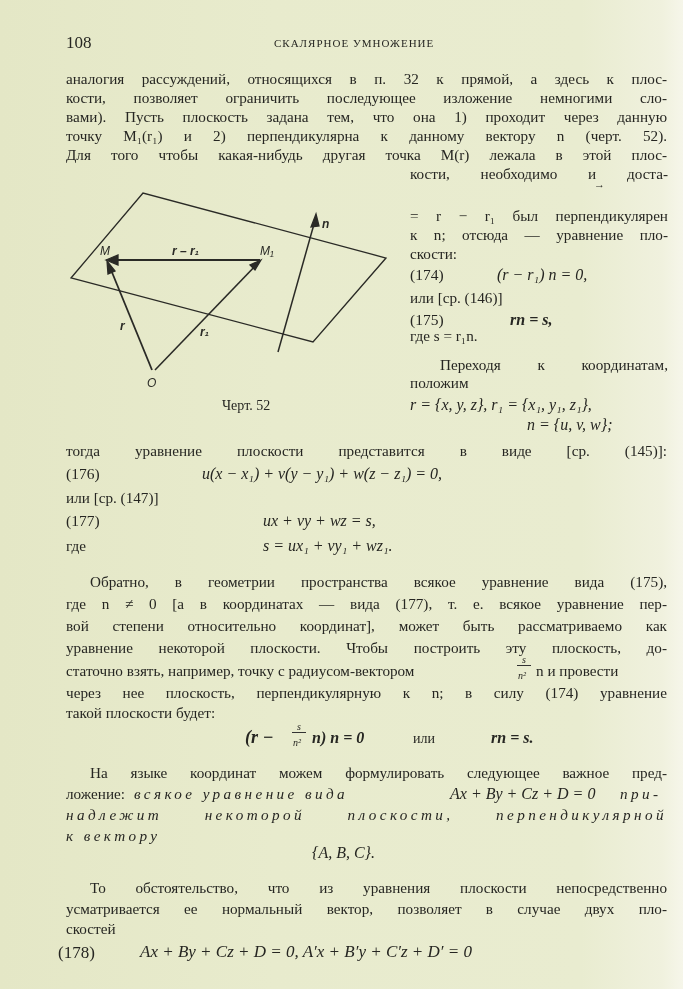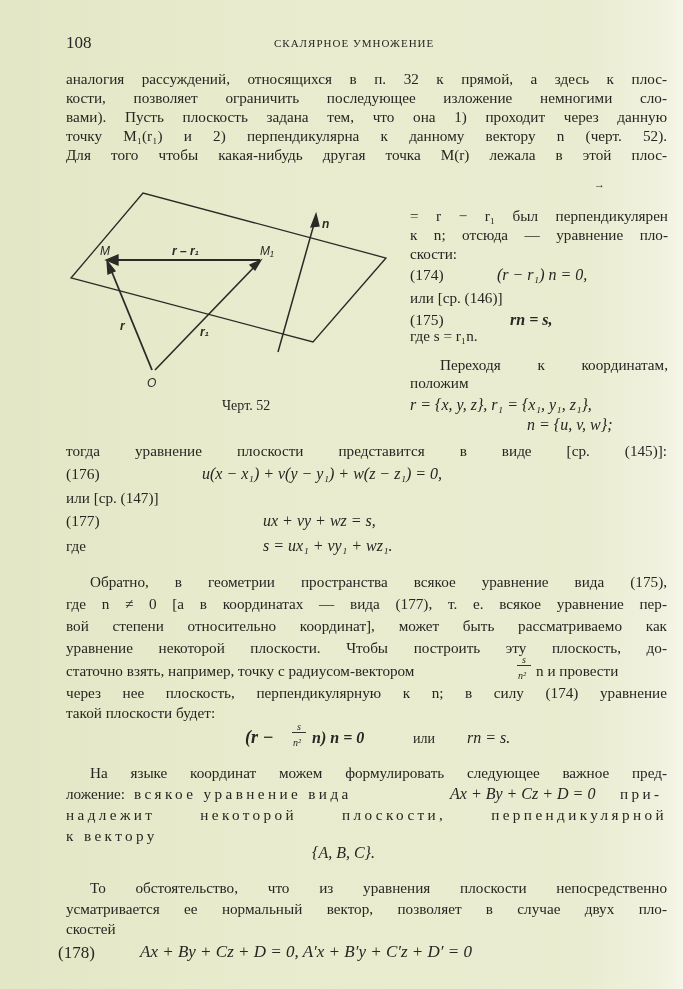--- a/index.html
+++ b/index.html
@@ -11,38 +11,39 @@
     position:relative;
   }
   .page { position:absolute; left:0; top:0; width:683px; height:989px; }
   .hdr-num { position:absolute; left:66px; top:33px; font-size:17px; }
   .hdr-title { position:absolute; left:255px; top:37px; font-size:11px; letter-spacing:1px; font-variant:small-caps;margin-left:19px; }
   .line { position:absolute; left:66px; width:601px; font-size:15.2px; white-space:nowrap; text-align:justify; text-align-last:justify; line-height:19px; }
   .rline { position:absolute; left:410px; width:258px; font-size:15.2px; white-space:nowrap; text-align:justify; text-align-last:justify; line-height:19px; }
   .left { text-align:left; text-align-last:left; }
   .eqn { position:absolute; font-size:16px; white-space:nowrap; font-style:italic; line-height:19px; }
   .eqnum { position:absolute; font-size:15.5px; white-space:nowrap; line-height:19px; }
-  .sp { letter-spacing:3.4px; }
+  .sp { letter-spacing:3.4px;font-style:italic; }
   .caption { position:absolute; left:222px; top:398px; font-size:14px; }
   svg.fig { position:absolute; left:0; top:0; }
 </style>
 </head>
 <body>
 
 <div class="page">
 
   <div class="hdr-num">108</div>
   <div class="hdr-title">СКАЛЯРНОЕ УМНОЖЕНИЕ</div>
 
   <div class="line" style="top:69px">аналогия рассуждений, относящихся в п. 32 к прямой, а здесь к плос-</div>
   <div class="line" style="top:88px">кости, позволяет ограничить последующее изложение немногими сло-</div>
   <div class="line" style="top:107px">вами). Пусть плоскость задана тем, что она 1) проходит через данную</div>
   <div class="line" style="top:126px">точку M₁(r₁) и 2) перпендикулярна к данному вектору n (черт. 52).</div>
   <div class="line" style="top:145px">Для того чтобы какая-нибудь другая точка M(r) лежала в этой плос-</div>
 
+  <div class="rline" style="top:164px">кости, необходимо и доста-</div>
   <div style="position:absolute; left:594px; top:178px; font-size:11px;">→</div>
   <div class="rline" style="top:206px">= r − r₁ был перпендикулярен</div>
   <div class="rline" style="top:225px">к n; отсюда — уравнение пло-</div>
   <div class="rline left" style="top:244px">скости:</div>
 
   <div class="eqnum" style="left:410px; top:265px">(174)</div>
   <div class="eqn" style="left:497px; top:265px">(r − r₁) n = 0,</div>
   <div class="rline left" style="top:288px">или [ср. (146)]</div>
   <div class="eqnum" style="left:410px; top:310px">(175)</div>
   <div class="eqn" style="left:510px; top:310px; font-weight:bold">rn = s,</div>
@@ -100,21 +101,21 @@
   <div class="line left" style="top:661px; left:536px; width:auto">n и провести</div>
   <div class="line" style="top:683px">через нее плоскость, перпендикулярную к n; в силу (174) уравнение</div>
   <div class="line left" style="top:703px">такой плоскости будет:</div>
 
   <div class="eqn" style="left:245px; top:728px; font-weight:bold; font-size:18px">(r −</div>
   <div class="eqn" style="left:297px; top:717px; font-size:10px">s</div>
   <div style="position:absolute; left:292px; top:732px; width:14px; border-top:1px solid #333;"></div>
   <div class="eqn" style="left:293px; top:733px; font-size:10px">n²</div>
   <div class="eqn" style="left:312px; top:728px; font-weight:bold">n) n = 0</div>
   <div class="eqnum" style="left:413px; top:729px; font-size:14px">или</div>
-  <div class="eqn" style="left:467px; top:728px; font-weight:normal">rn = s.</div>
+  <div class="eqn" style="left:491px; top:728px; font-weight:bold">rn = s.</div>
 
   <div class="line" style="top:763px; left:90px; width:577px">На языке координат можем формулировать следующее важное пред-</div>
   <div class="line left" style="top:784px; width:auto">ложение:</div>
   <div class="line left sp" style="top:784px; left:134px; width:auto">всякое уравнение вида</div>
   <div class="eqn" style="left:450px; top:784px">Ax + By + Cz + D = 0</div>
   <div class="line left sp" style="top:784px; left:620px; width:auto">при-</div>
   <div class="line sp" style="top:805px">надлежит некоторой плоскости, перпендикулярной</div>
   <div class="line left sp" style="top:826px">к вектору</div>
   <div class="eqn" style="left:312px; top:843px; font-size:16px">{A, B, C}.</div>
 

